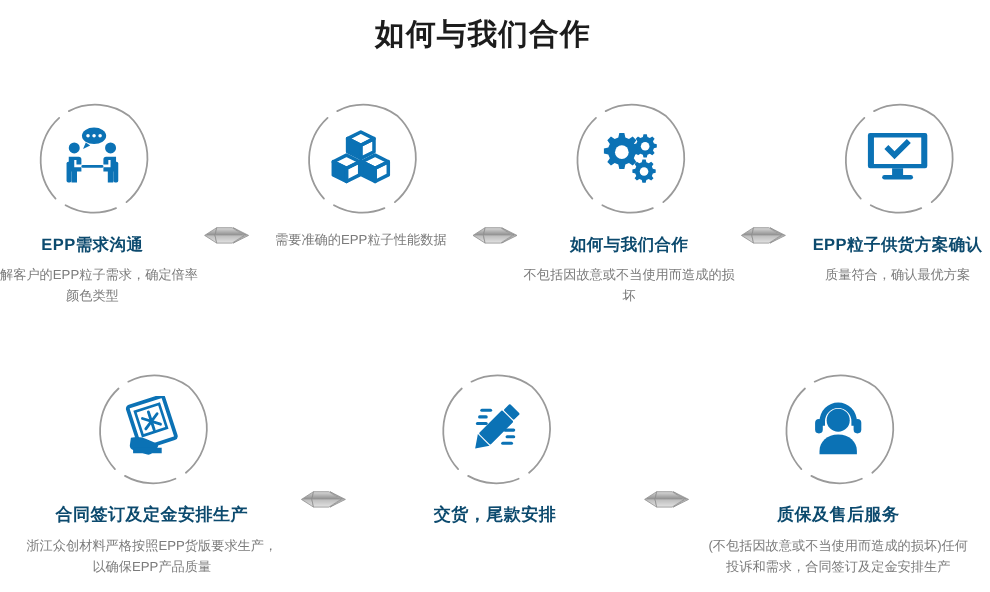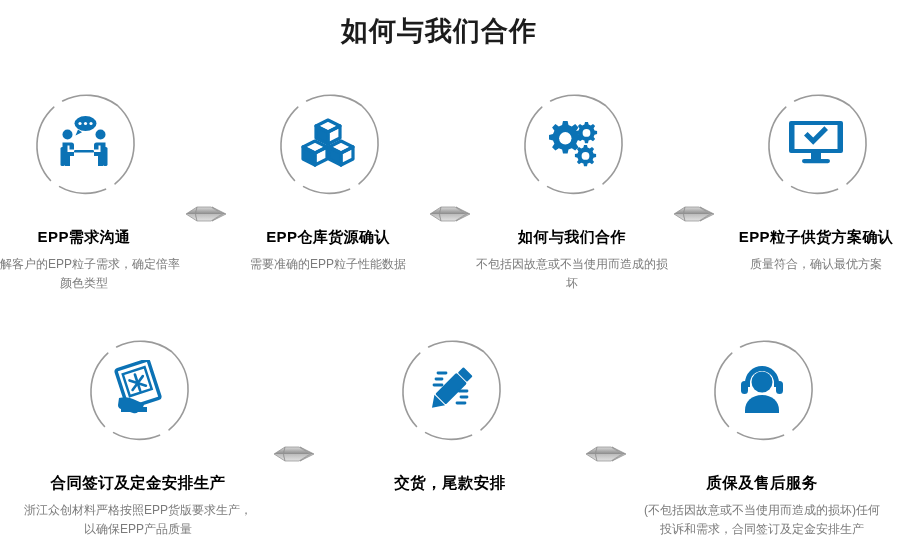--- a/index.html
+++ b/index.html
@@ -73,24 +73,24 @@
     width: 62px;
     height: 62px;
     display: flex;
     align-items: center;
     justify-content: center;
   }
   .icon-holder svg { display: block; }
 
   
   .step-title {
-    margin-top: 24px;
+    margin-top: 10px;
     font-size: 15px;
     font-weight: bold;
-    color: #000000;
+    color: #0c4a6e;
     text-align: right;
     letter-spacing: 0.4px;
     white-space: nowrap;
     line-height: 22px;
   }
   .row-bottom .step-title { font-size: 15.5px; }
   .step-desc {
     margin-top: 7px;
     font-size: 12px;
     color: #7b7b7b;
@@ -182,21 +182,20 @@
               <path d="M15 26 L27 32 L15 38 L3 32 Z"></path>
               <path d="M3 32 L3 44 L15 50 L15 38 Z" fill="#0b72b5"></path>
               <path d="M27 32 L27 44 L15 50 L15 38 Z"></path>
               <path d="M41 26 L53 32 L41 38 L29 32 Z"></path>
               <path d="M29 32 L29 44 L41 50 L41 38 Z" fill="#0b72b5"></path>
               <path d="M53 32 L53 44 L41 50 L41 38 Z"></path>
             </g>
           </svg>
         </div>
       </div>
-      <div class="step-title">EPP仓库货源确认</div>
       <div class="step-desc">需要准确的EPP粒子性能数据</div>
     </div>
 
     <div class="arrow">
       <svg width="44" height="24" viewBox="0 0 44 24">
         <path d="M2 12 L13 5 L11.5 12 L13 19 Z" fill="url(#ag1)" stroke="#8c8c8c" stroke-width="0.7" stroke-linejoin="round"></path>
         <path d="M13 5 L27 5 L38 12 L27 19 L13 19 L11.5 12 Z" fill="url(#ag1)" stroke="#8c8c8c" stroke-width="0.7" stroke-linejoin="round"></path>
         <path d="M28 5 L42 12 L28 19 L39 12 Z" fill="url(#ag1)" stroke="#8c8c8c" stroke-width="0.7" stroke-linejoin="round"></path>
       </svg>
     </div>

